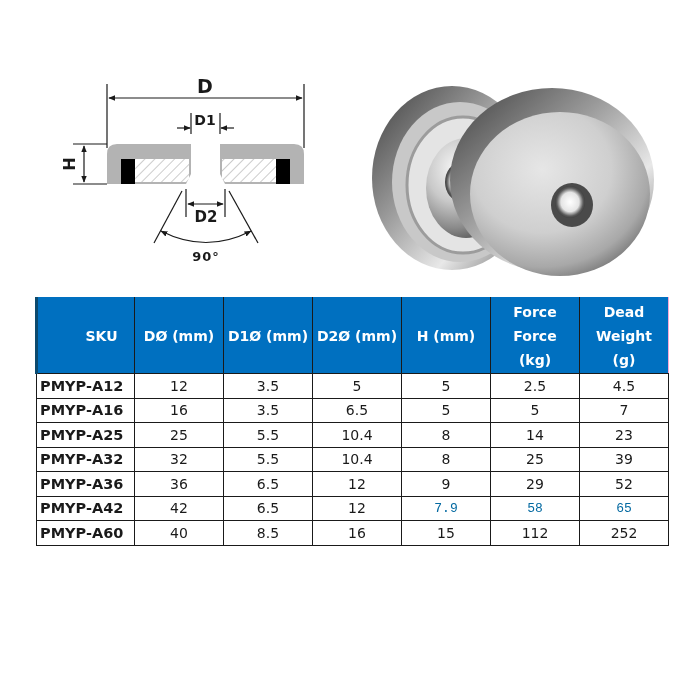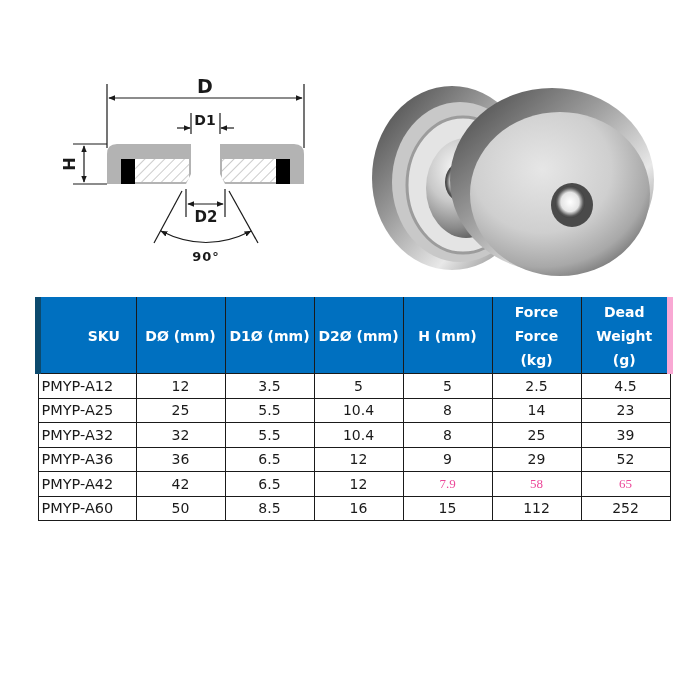--- a/index.html
+++ b/index.html
@@ -14,28 +14,28 @@
     position: absolute; left: 35px; top: 297px;
     width: 632px; border-collapse: collapse; table-layout: fixed;
     font-family: "DejaVu Sans", "Liberation Sans", sans-serif;
   }
   table.spec th {
     background: #0070c0; color: #ffffff; font-weight: bold;
     font-size: 14px; line-height: 24px; height: 75px;
     border: 1px solid #1a1a1a; border-top: 1px solid #0070c0;
     text-align: center; vertical-align: middle; padding: 0 2px;
   }
-  table.spec th:first-child { border-left: 6px solid #0c4a6e; padding-left: 33px; }
-  table.spec th:last-child { border-right: 6px solid #f9a8d4; }
+  table.spec th:first-child { border-left: 3px solid #0c4a6e; padding-left: 33px; }
+  table.spec th:last-child { border-right: 1px solid #f9a8d4; }
   table.spec td {
     height: 23.5px; padding: 0; font-size: 14px; color: #1a1a1a;
     border: 1px solid #1a1a1a; text-align: center; vertical-align: middle;
   }
-  table.spec td.sku { text-align: left; font-weight: normal; padding-left: 3px; font-size: 14.5px; }
-  table.spec td.alt { font-family: Liberation Serif, serif; font-size: 13px; color: #ec4899; }
+  table.spec td.sku { text-align: left; font-weight: bold; padding-left: 3px; font-size: 14.5px; }
+  table.spec td.alt { font-family: Liberation Mono, monospace; font-size: 13px; color: #0369a1; }
 </style>
 </head>
 <body>
 
 <div class="diagram">
   <svg width="270" height="200" viewBox="0 0 270 200" xmlns="http://www.w3.org/2000/svg">
     <defs>
       <pattern id="hatch" patternUnits="userSpaceOnUse" width="7" height="7" patternTransform="rotate(45)">
         <line x1="0" y1="0" x2="0" y2="7" stroke="#9a9a9a" stroke-width="1"></line>
       </pattern>
@@ -171,20 +171,29 @@
     <tr>
       <td class="sku">PMYP-A12</td>
       <td>12</td>
       <td>3.5</td>
       <td>5</td>
       <td>5</td>
       <td>2.5</td>
       <td>4.5</td>
     </tr>
     <tr>
+      <td class="sku">PMYP-A16</td>
+      <td>16</td>
+      <td>3.5</td>
+      <td>6.5</td>
+      <td>5</td>
+      <td>5</td>
+      <td>7</td>
+    </tr>
+    <tr>
       <td class="sku">PMYP-A25</td>
       <td>25</td>
       <td>5.5</td>
       <td>10.4</td>
       <td>8</td>
       <td>14</td>
       <td>23</td>
     </tr>
     <tr>
       <td class="sku">PMYP-A32</td>
@@ -208,21 +217,21 @@
       <td class="sku">PMYP-A42</td>
       <td>42</td>
       <td>6.5</td>
       <td>12</td>
       <td class="alt">7.9</td>
       <td class="alt">58</td>
       <td class="alt">65</td>
     </tr>
     <tr>
       <td class="sku">PMYP-A60</td>
-      <td>50</td>
+      <td>40</td>
       <td>8.5</td>
       <td>16</td>
       <td>15</td>
       <td>112</td>
       <td>252</td>
     </tr>
   </tbody>
 </table>
 
 </body></html>

